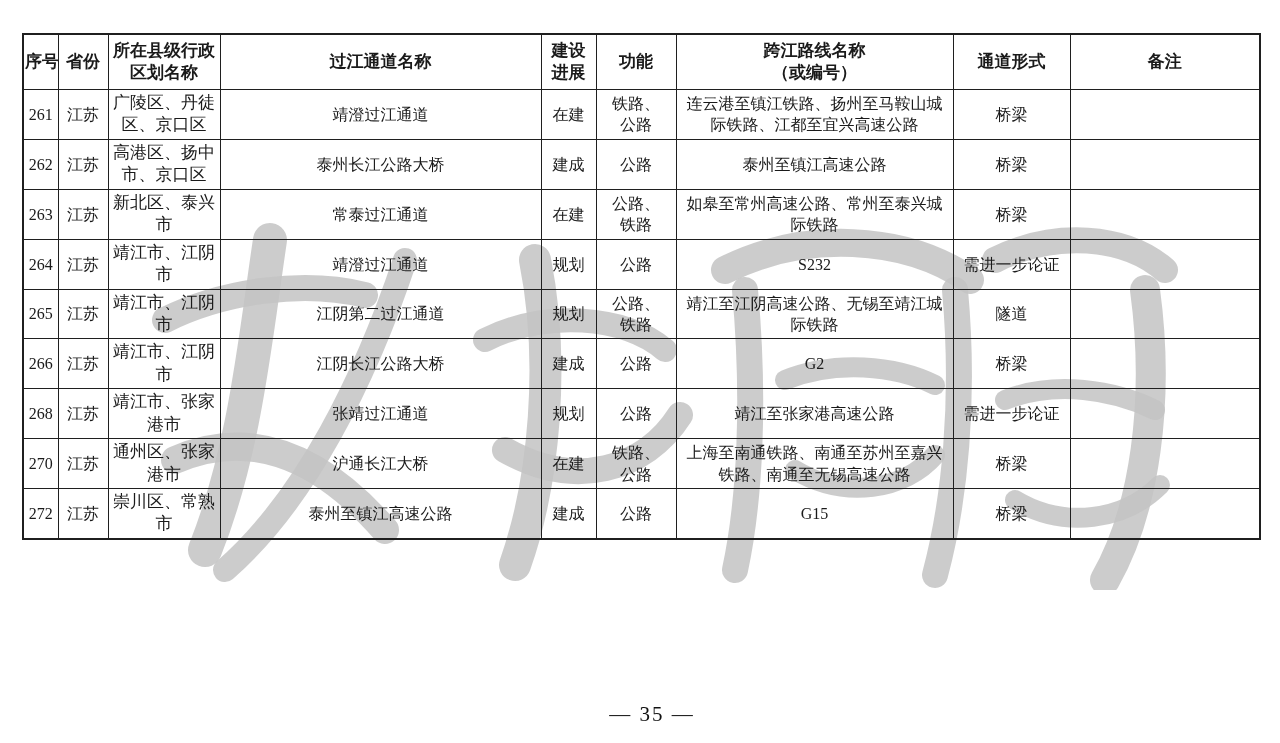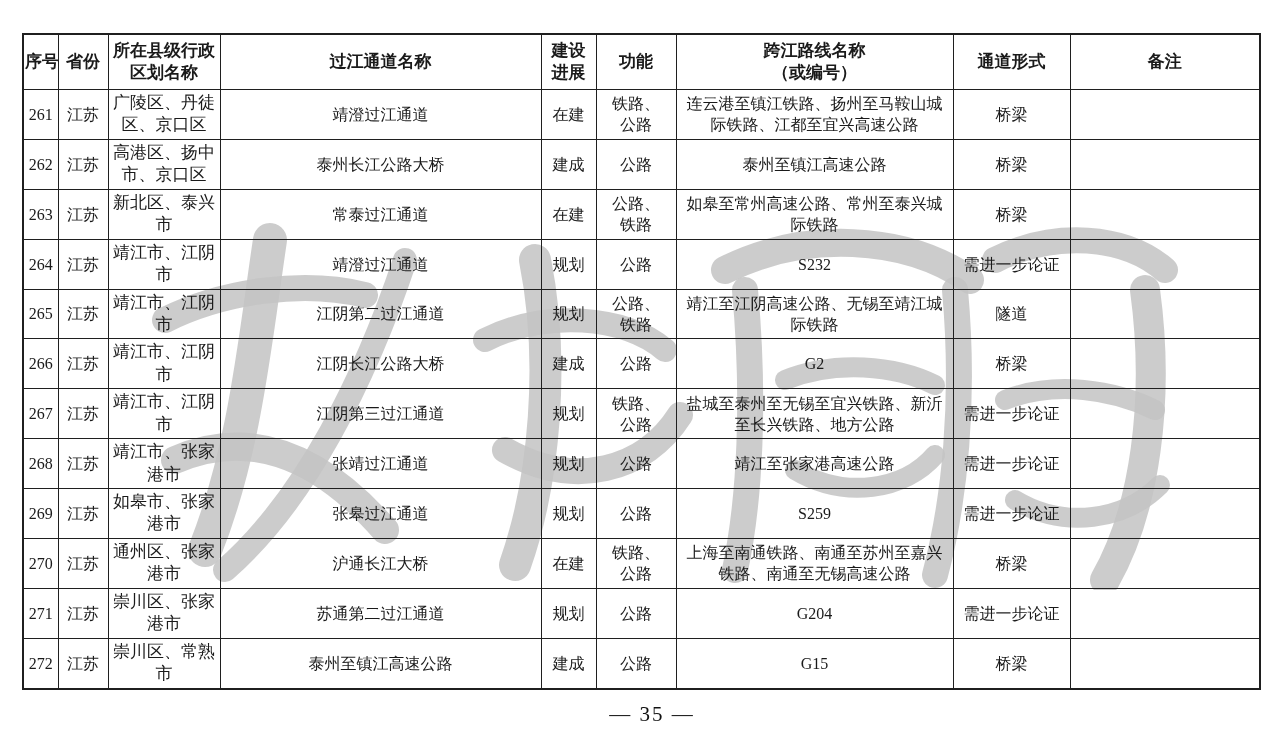--- a/index.html
+++ b/index.html
@@ -205,75 +205,42 @@
           <td class="col-province">江苏</td>
           <td class="col-district">靖江市、江阴市</td>
           <td class="col-name">江阴长江公路大桥</td>
           <td class="col-progress">建成</td>
           <td class="col-function">公路</td>
           <td class="col-route">G2</td>
           <td class="col-form">桥梁</td>
           <td class="col-remark"></td>
         </tr>
         <tr>
-          <td class="col-no">267</td>
-          <td class="col-province">江苏</td>
-          <td class="col-district">靖江市、江阴市</td>
-          <td class="col-name">江阴第三过江通道</td>
-          <td class="col-progress">规划</td>
-          <td class="col-function">铁路、公路</td>
-          <td class="col-route">盐城至泰州至无锡至宜兴铁路、新沂至长兴铁路、地方公路</td>
-          <td class="col-form">需进一步论证</td>
-          <td class="col-remark"></td>
-        </tr>
-        <tr>
           <td class="col-no">268</td>
           <td class="col-province">江苏</td>
           <td class="col-district">靖江市、张家港市</td>
           <td class="col-name">张靖过江通道</td>
           <td class="col-progress">规划</td>
           <td class="col-function">公路</td>
           <td class="col-route">靖江至张家港高速公路</td>
-          <td class="col-form">需进一步论证</td>
-          <td class="col-remark"></td>
-        </tr>
-        <tr>
-          <td class="col-no">269</td>
-          <td class="col-province">江苏</td>
-          <td class="col-district">如皋市、张家港市</td>
-          <td class="col-name">张皋过江通道</td>
-          <td class="col-progress">规划</td>
-          <td class="col-function">公路</td>
-          <td class="col-route">S259</td>
           <td class="col-form">需进一步论证</td>
           <td class="col-remark"></td>
         </tr>
         <tr>
           <td class="col-no">270</td>
           <td class="col-province">江苏</td>
           <td class="col-district">通州区、张家港市</td>
           <td class="col-name">沪通长江大桥</td>
           <td class="col-progress">在建</td>
           <td class="col-function">铁路、公路</td>
           <td class="col-route">上海至南通铁路、南通至苏州至嘉兴铁路、南通至无锡高速公路</td>
           <td class="col-form">桥梁</td>
           <td class="col-remark"></td>
         </tr>
         <tr>
-          <td class="col-no">271</td>
-          <td class="col-province">江苏</td>
-          <td class="col-district">崇川区、张家港市</td>
-          <td class="col-name">苏通第二过江通道</td>
-          <td class="col-progress">规划</td>
-          <td class="col-function">公路</td>
-          <td class="col-route">G204</td>
-          <td class="col-form">需进一步论证</td>
-          <td class="col-remark"></td>
-        </tr>
-        <tr>
           <td class="col-no">272</td>
           <td class="col-province">江苏</td>
           <td class="col-district">崇川区、常熟市</td>
           <td class="col-name">泰州至镇江高速公路</td>
           <td class="col-progress">建成</td>
           <td class="col-function">公路</td>
           <td class="col-route">G15</td>
           <td class="col-form">桥梁</td>
           <td class="col-remark"></td>
         </tr>

